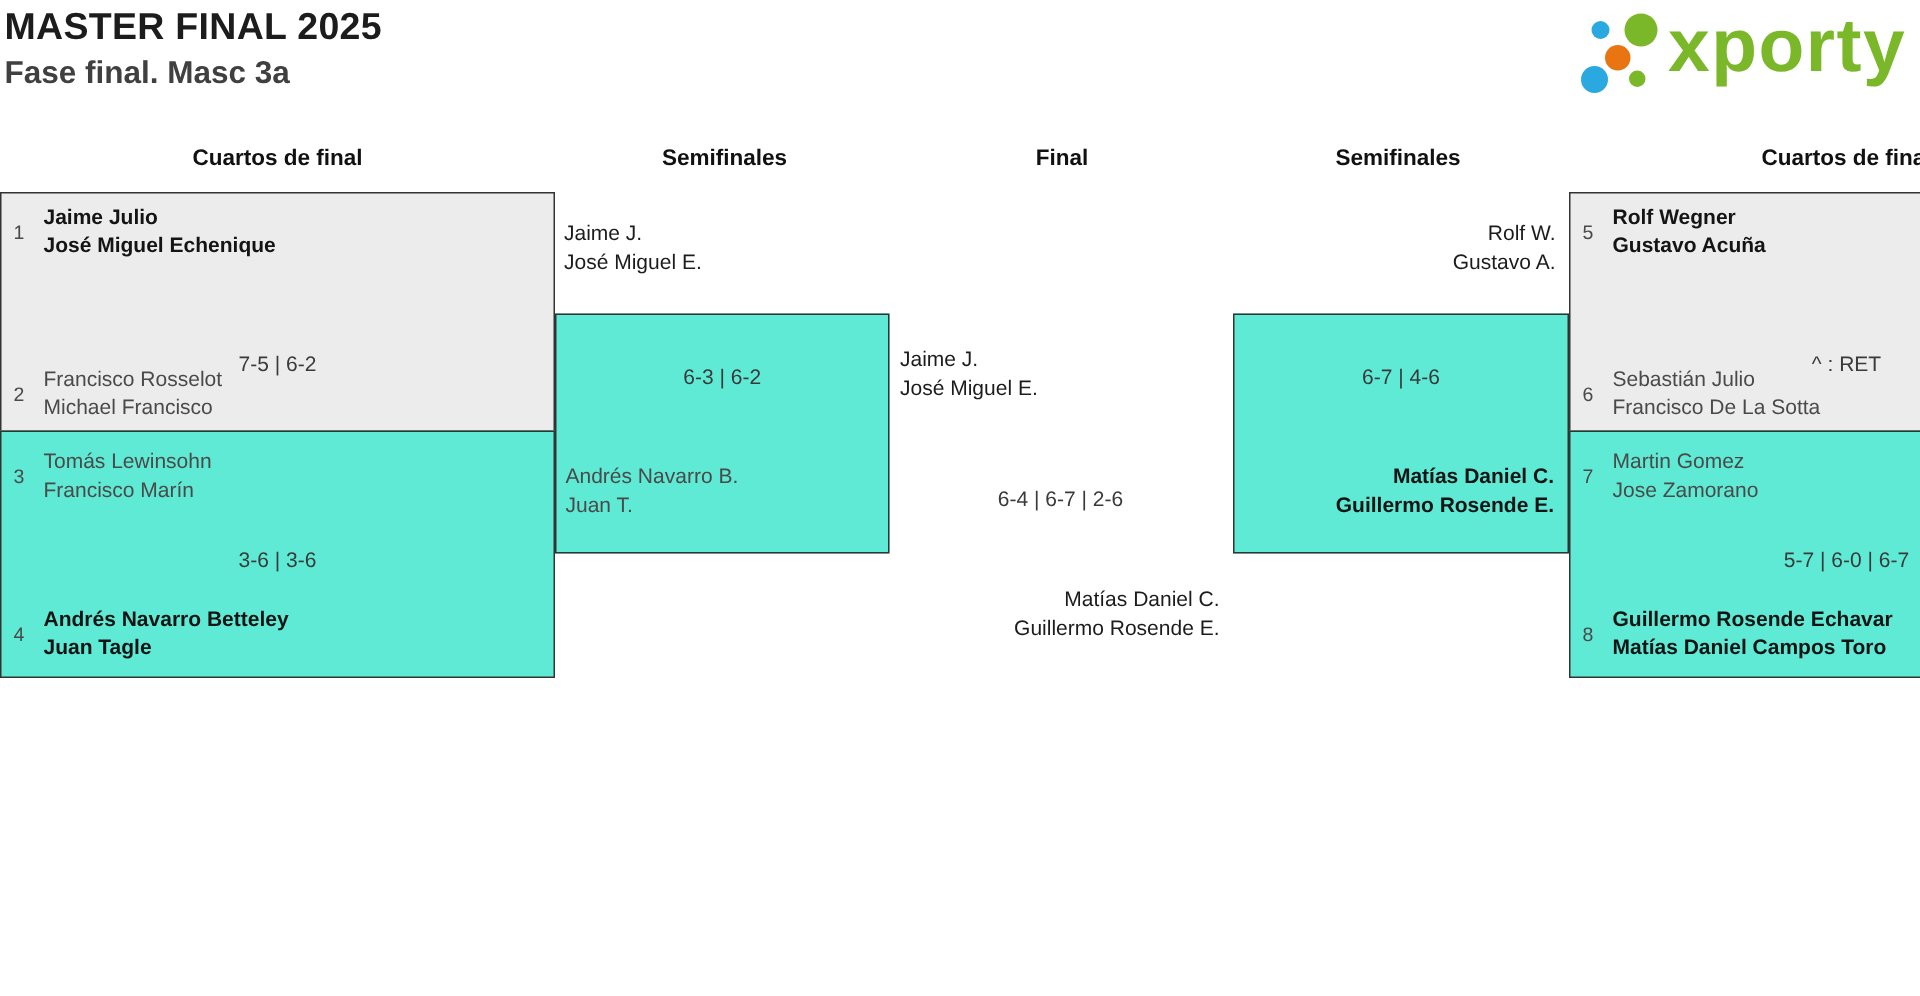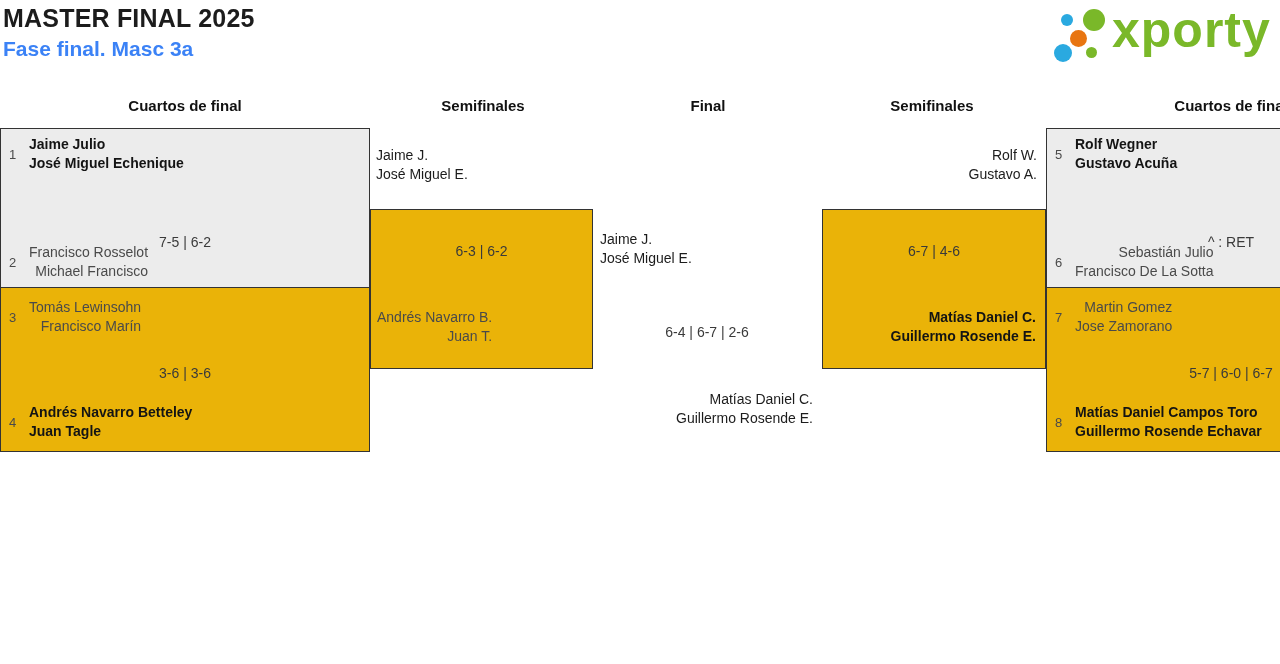--- a/index.html
+++ b/index.html
@@ -4,49 +4,49 @@
 <style>
   * { margin:0; padding:0; box-sizing:border-box; }
   html,body { background:#fff; }
   #screen {
     position:relative; width:1280px; height:664px; overflow:hidden;
     background:#fff; font-family:"Liberation Sans","DejaVu Sans",sans-serif;
     color:#1c1c1c;
   }
   
   .app-title   { position:absolute; left:3px;  top:4px;  font-size:25px; font-weight:700; letter-spacing:.2px; color:#1c1c1c; white-space:nowrap;text-align:center; }
-  .app-subtitle{ position:absolute; left:3px;  top:37px; font-size:21px; font-weight:700; color:#3b82f6; white-space:nowrap; }
+  .app-subtitle{ position:absolute; left:3px;  top:37px; font-size:21px; font-weight:700; color:#404040; white-space:nowrap; }
   
   .logo { position:absolute; left:1050px; top:0; width:230px; height:72px; }
   .dot  { position:absolute; border-radius:50%; }
   .dot-blue-small  { left:11px; top:14px; width:12px; height:12px; background:#2aa9e0; }
   .dot-green-large { left:33px; top:9px;  width:22px; height:22px; background:#7ab829; }
   .dot-orange      { left:20px; top:30px; width:17px; height:17px; background:#e87511; }
   .dot-blue-large  { left:4px;  top:44px; width:18px; height:18px; background:#2aa9e0; }
   .dot-green-small { left:36px; top:47px; width:11px; height:11px; background:#7ab829; }
   .logo-text { position:absolute; left:62px; top:5px; font-size:50px; line-height:50px;
                font-weight:700; letter-spacing:1px; color:#7ab829; white-space:nowrap; }
   
   .round-header { position:absolute; top:97px; transform:translateX(-50%); font-size:15px;
                   font-weight:700; color:#111; white-space:nowrap; }
   
-  .match-box { position:absolute; border:1px solid #333; background:#eab308; }
+  .match-box { position:absolute; border:1px solid #333; background:#5eead4; }
   .match-box.shaded { background:#ececec; }
   #qf-l1 { left:0;     top:128px; width:370px; height:160px; }
   #qf-l2 { left:0;     top:287px; width:370px; height:165px; }
   #sf-l  { left:370px; top:209px; width:223px; height:160px; }
   #sf-r  { left:822px; top:209px; width:224px; height:160px; }
   #qf-r1 { left:1046px; top:128px; width:370px; height:160px; }
   #qf-r2 { left:1046px; top:287px; width:370px; height:165px; }
   
   .team { position:absolute; display:flex; align-items:center; }
   .seed { width:20px; font-size:13px; color:#4a4a4a; flex:0 0 20px; }
   .names { font-size:14px; line-height:19px; white-space:nowrap; }
   .winner .names, .names.winner { font-weight:700; color:#141414; }
-  .loser  .names, .names.loser  { font-weight:400; color:#4a4a4a;text-align:right; }
+  .loser  .names, .names.loser  { font-weight:400; color:#4a4a4a; }
   .score { position:absolute; left:0; width:100%; text-align:center; font-size:14px;
            color:#3a3a3a; white-space:nowrap; }
   
   .qf-teamA-1 { left:8px; top:6px;   }
   .qf-score-1 { top:73px;margin-top:32px; }
   .qf-teamB-1 { left:8px; top:114px; }
   .qf-teamA-2 { left:8px; top:10px;  }
   .qf-score-2 { top:77px; }
   .qf-teamB-2 { left:8px; top:115px; }
   
@@ -180,19 +180,19 @@
       <span class="seed">7</span>
       <div class="names">
         <div>Martin Gomez</div>
         <div>Jose Zamorano</div>
       </div>
     </div>
     <div class="score qf-score-2">5-7 | 6-0 | 6-7</div>
     <div class="team qf-teamB-2 winner">
       <span class="seed">8</span>
       <div class="names">
+        <div>Guillermo Rosende Echavar</div>
         <div>Matías Daniel Campos Toro</div>
-        <div>Guillermo Rosende Echavar</div>
       </div>
     </div>
   </div>
 
 </div>
 
 </body></html>

